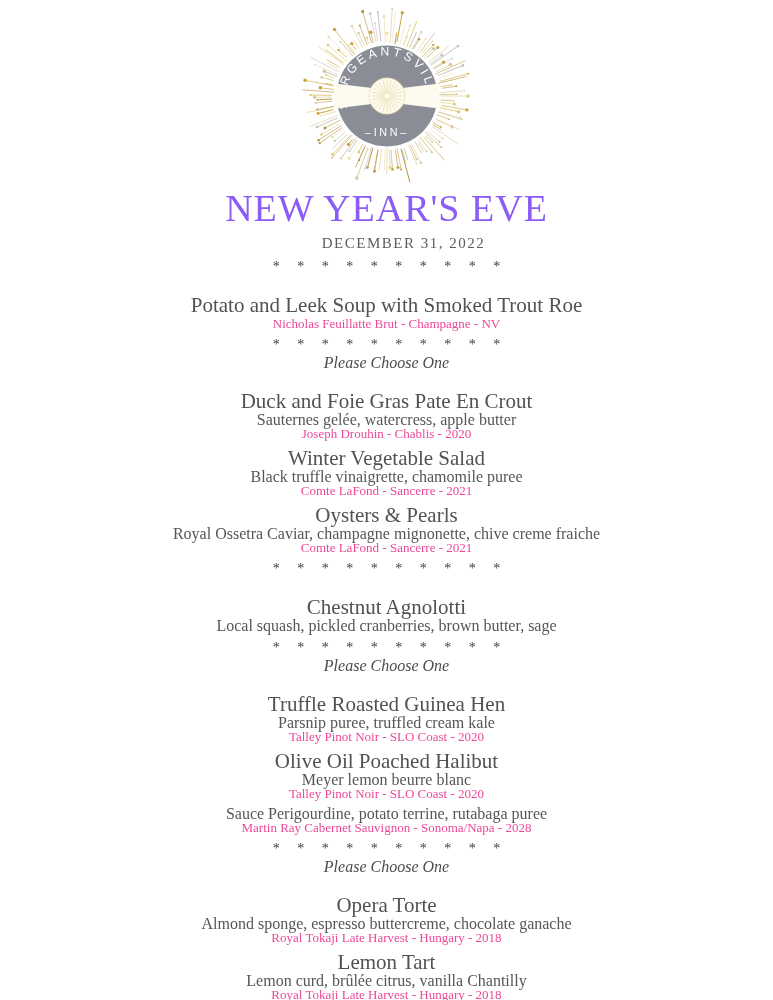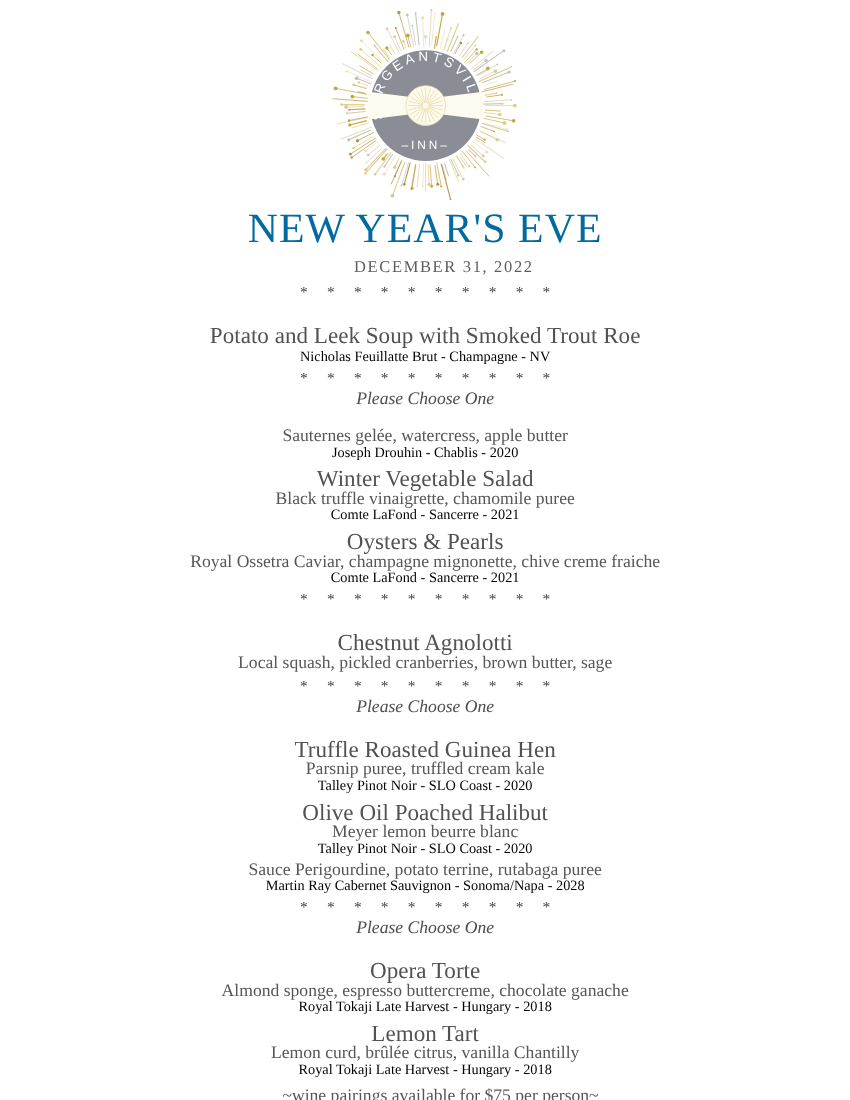--- a/index.html
+++ b/index.html
@@ -34,21 +34,21 @@
     fill: #ffffff;
   }
   .bow-wing { fill: #fdfaf0; }
   .bow-center { fill: #fdfaf0; stroke: #eadfb8; stroke-width: 1; }
 
   .title {
     font-size: 38px;
     line-height: 40px;
     margin-top: 2px;
     letter-spacing: 1px;
-    color: #0369a1;
+    color: #8b5cf6;
   }
   .date {
     font-size: 15px;
     line-height: 17px;
     margin-top: 7px;
     letter-spacing: 1.5px;
     color: #5d5d5d;
     padding-left: 34px;
   }
   .sep {
@@ -73,21 +73,21 @@
     color: #525252;
   }
   .dish-desc {
     font-size: 16px;
     line-height: 14px;
     color: #565656;
   }
   .dish-wine {
     font-size: 13px;
     line-height: 13px;
-    color: #000000;
+    color: #ec4899;
   }
   .footer {
     font-size: 16px;
     line-height: 17px;
     margin-top: 10px;
     color: #565656;
     margin-left: 28px;
   }
 </style>
 </head>
@@ -370,20 +370,21 @@
 
   <div class="dish">
     <div class="dish-name">Potato and Leek Soup with Smoked Trout Roe</div>
     <div class="dish-wine">Nicholas Feuillatte Brut - Champagne - NV</div>
   </div>
 
   <div class="sep">* * * * * * * * * *</div>
   <div class="choose">Please Choose One</div>
 
   <div class="dish">
+    <div class="dish-name">Duck and Foie Gras Pate En Crout</div>
     <div class="dish-desc">Sauternes gelée, watercress, apple butter</div>
     <div class="dish-wine">Joseph Drouhin - Chablis - 2020</div>
   </div>
   <div class="dish">
     <div class="dish-name">Winter Vegetable Salad</div>
     <div class="dish-desc">Black truffle vinaigrette, chamomile puree</div>
     <div class="dish-wine">Comte LaFond - Sancerre - 2021</div>
   </div>
   <div class="dish">
     <div class="dish-name">Oysters &amp; Pearls</div>

